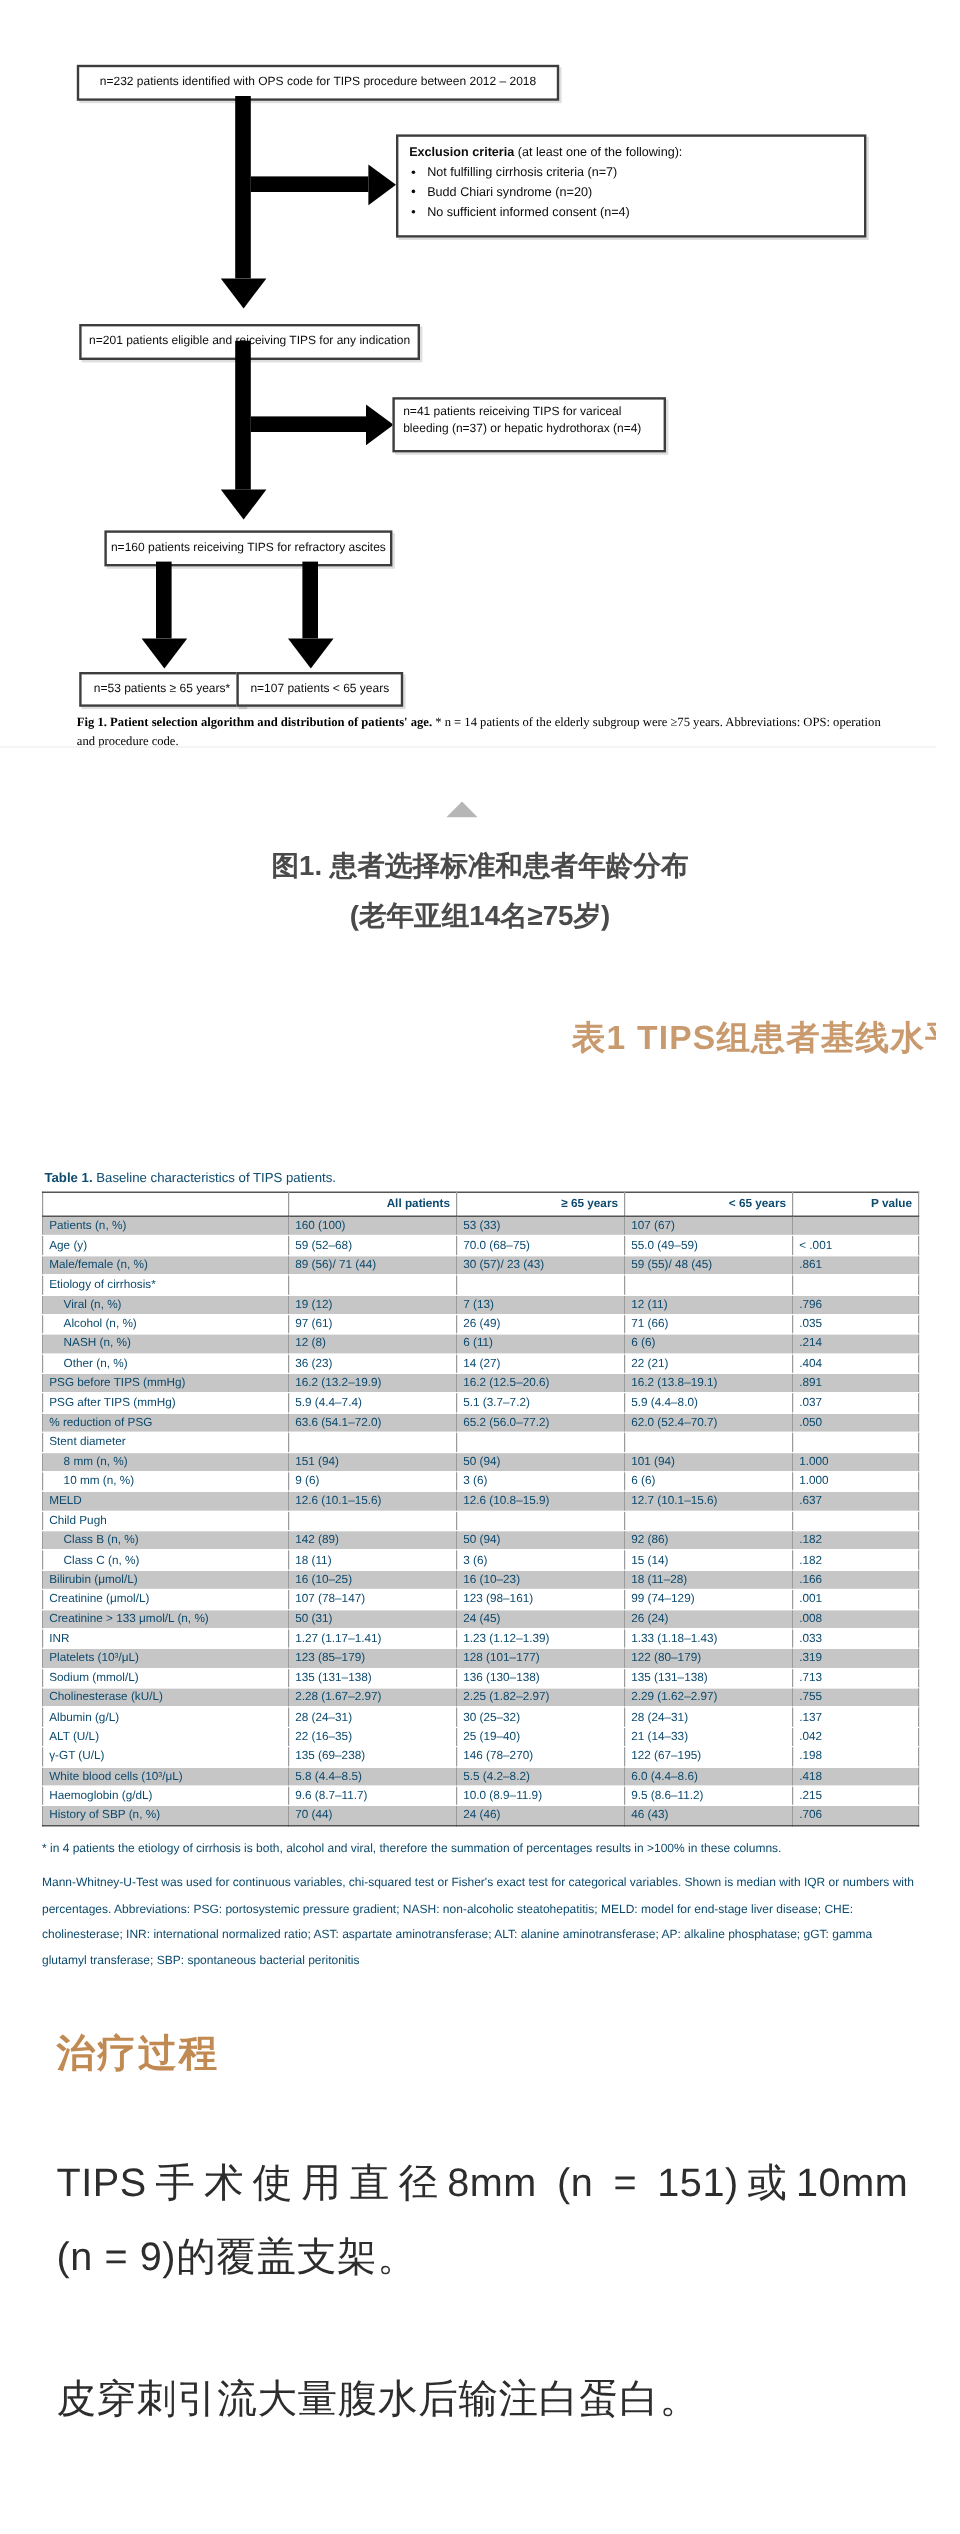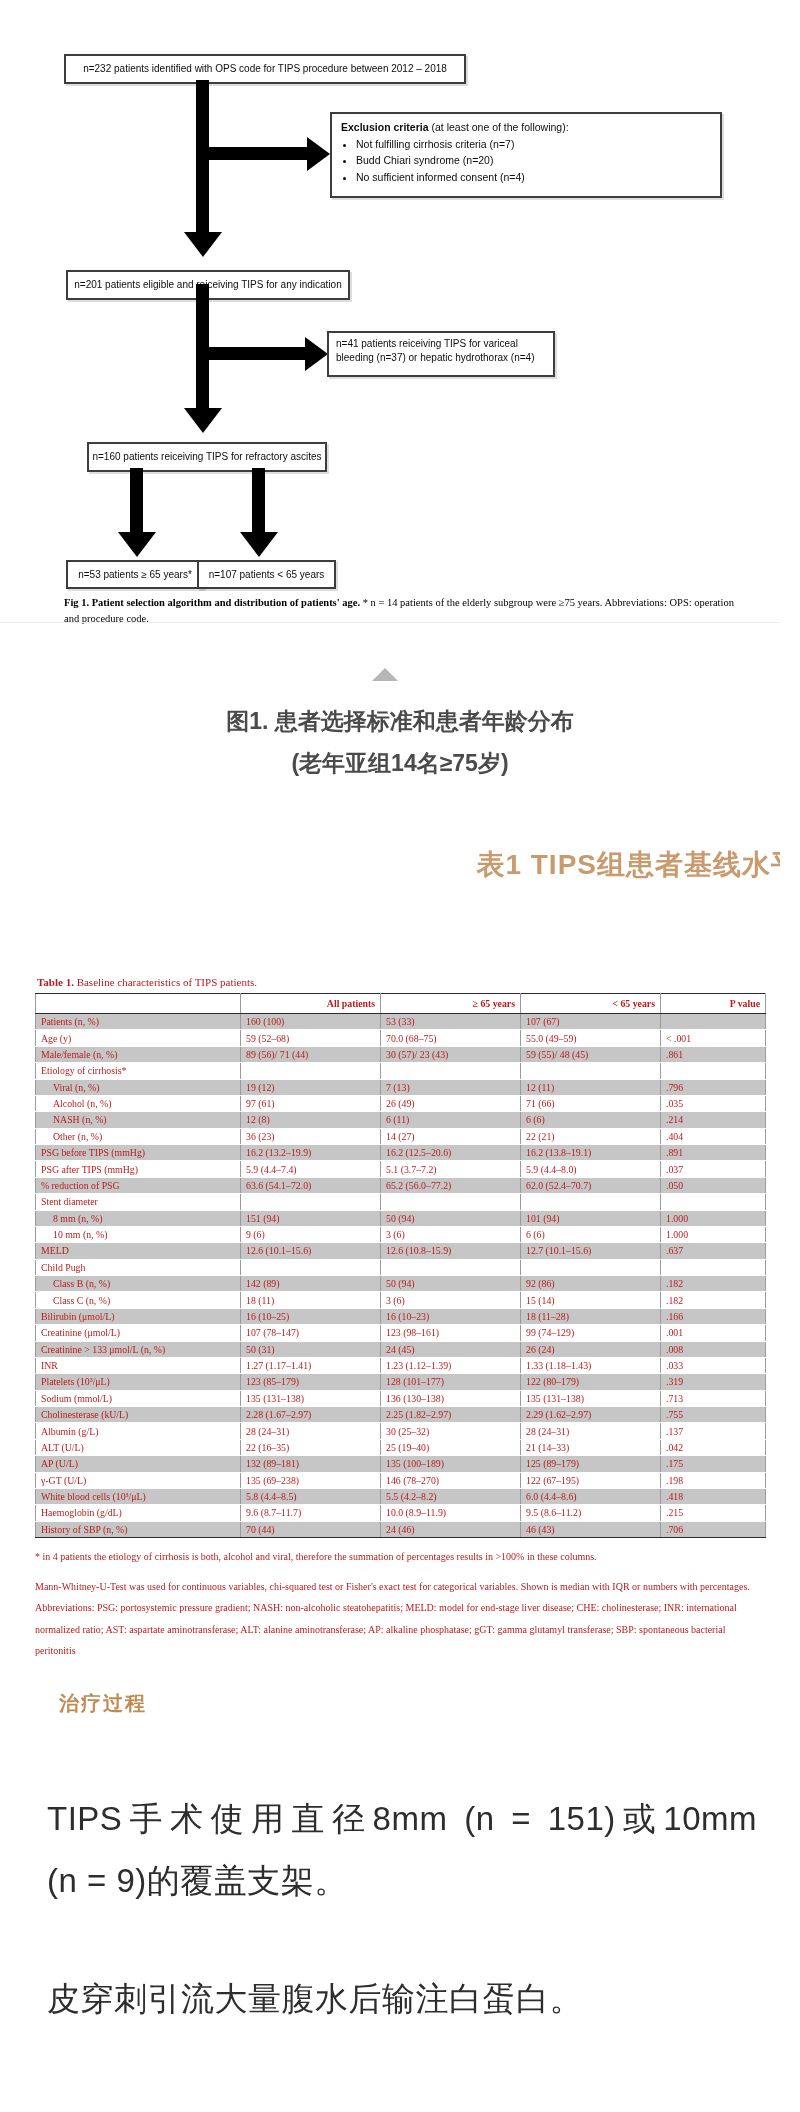--- a/index.html
+++ b/index.html
@@ -54,37 +54,37 @@
     border-bottom:13px solid var(--triangle);cursor:pointer;}
 
   
   #caption-cn{position:absolute;left:0;top:700px;width:800px;text-align:center;
               color:#4a4a4a;font-size:23px;font-weight:600;line-height:42px;}
   #table-title-cn{position:absolute;left:0;top:846px;width:800px;text-align:right;
                   color:var(--gold2);font-size:28px;font-weight:700;letter-spacing:1px;}
 
   
   #table-block{position:absolute;left:35px;top:976px;width:730px;
-               font-family:Liberation Serif, serif;color:#b91c1c;}
+               font-family:Liberation Sans, sans-serif;color:#0c4a6e;}
   .tbl-title{font-size:11px;margin:0 0 5px 2px;}
   #baseline-table{width:100%;border-collapse:collapse;font-size:9.8px;table-layout:fixed;}
   #baseline-table th,#baseline-table td{border-left:1px solid #9a9a9a;border-right:1px solid #9a9a9a;
       overflow:hidden;white-space:nowrap;}
   #baseline-table thead th{text-align:right;font-weight:700;padding:4px 5px;
       border-top:1.4px solid #2b2b2b;border-bottom:1.4px solid #2b2b2b;}
   #baseline-table tbody td{padding:2.2px 5px;border-bottom:1px solid #fff;}
   #baseline-table tbody tr.shaded td{background:var(--row-shade);}
   #baseline-table tbody tr:last-child td{border-bottom:1.4px solid #2b2b2b;}
   #baseline-table td.ind{padding-left:17px;}
   .fn{font-size:10px;line-height:2.15;margin:8px 0 0 0;}
 
   
   #treat-heading{position:absolute;left:47px;top:1690px;
                  font-family:"DejaVu Serif","Liberation Serif",serif;
-                 font-size:20px;font-weight:700;color:var(--gold1);letter-spacing:2px;margin-left:12px;}
+                 font-size:32px;font-weight:700;color:var(--gold1);letter-spacing:2px;}
   .body-para{position:absolute;left:47px;width:710px;font-size:33px;color:#2d2d2d;
              line-height:62px;letter-spacing:0.5px;}
   #para1{top:1788px;}
   #para2{top:1968px;}
   .line-fill{text-align:justify;text-align-last:justify;}
 </style>
 </head>
 <body>
 
 <div class="page">
@@ -343,27 +343,20 @@
             <td>28 (24–31)</td>
             <td>.137</td>
           </tr>
           <tr class="plain">
             <td class="lbl">ALT (U/L)</td>
             <td>22 (16–35)</td>
             <td>25 (19–40)</td>
             <td>21 (14–33)</td>
             <td>.042</td>
           </tr>
-          <tr class="shaded">
-            <td class="lbl">AP (U/L)</td>
-            <td>132 (89–181)</td>
-            <td>135 (100–189)</td>
-            <td>125 (89–179)</td>
-            <td>.175</td>
-          </tr>
           <tr class="plain">
             <td class="lbl">γ-GT (U/L)</td>
             <td>135 (69–238)</td>
             <td>146 (78–270)</td>
             <td>122 (67–195)</td>
             <td>.198</td>
           </tr>
           <tr class="shaded">
             <td class="lbl">White blood cells (10³/μL)</td>
             <td>5.8 (4.4–8.5)</td>

